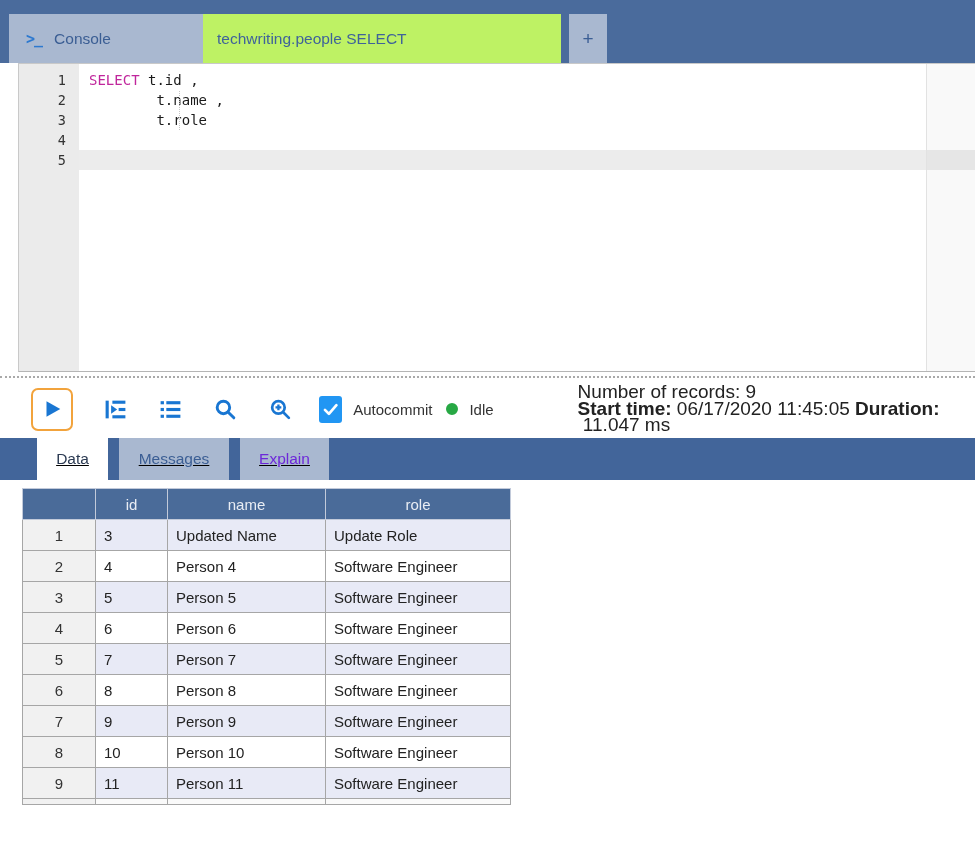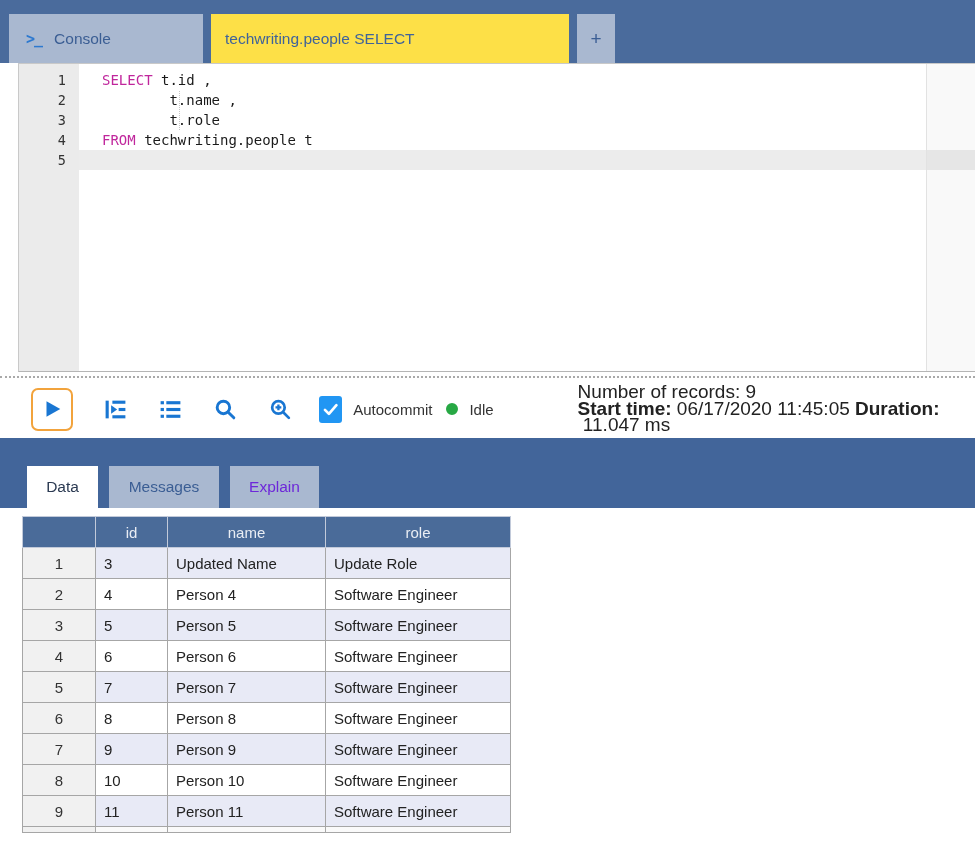--- a/index.html
+++ b/index.html
@@ -5,34 +5,34 @@
   * { margin:0; padding:0; box-sizing:border-box; }
   html,body { width:975px; height:861px; background:#fff; overflow:hidden;
               font-family:"Liberation Sans", sans-serif; }
 
   
   .top-tabbar { height:63px; background:#4a6b9c; display:flex; align-items:flex-end; padding-left:9px; }
   .tab { height:49px; display:flex; align-items:center; font-size:15.5px; cursor:default; }
   .tab-console { width:194px; background:#a9b8d0; color:#3b5e94; padding-left:17px; gap:12px; }
   .prompt-icon { font-family:"DejaVu Sans Mono", monospace; font-weight:bold; color:#2e79cf;
                  font-size:15px; letter-spacing:-1px; }
-  .tab-active { width:358px; background:#fde047; color:#3f639a; padding-left:14px; margin-left:8px; }
+  .tab-active { width:358px; background:#bef264; color:#3f639a; padding-left:14px; margin-left:0; }
   .tab-plus { width:38px; background:#a9b8d0; color:#3b5e94; justify-content:center;
               font-size:19px; margin-left:8px; }
 
   
   .editor { position:relative; margin-left:18px; height:309px; background:#fff;
             border-top:1px solid #c9c9c9; border-left:1px solid #c9c9c9; border-bottom:1px solid #b5b5b5;
             font-family:"DejaVu Sans Mono", monospace; font-size:14px; line-height:20px; overflow:hidden; }
   .gutter { position:absolute; left:0; top:0; bottom:0; width:60px; background:#ebebeb;
             color:#333; text-align:right; padding-top:6px; }
   .gutter-num { height:20px; padding-right:13px; font-size:13.5px; }
   .code { position:absolute; left:60px; right:0; top:0; bottom:0; padding-top:6px; }
   .current-line { position:absolute; left:0; right:0; top:86px; height:20px; background:#ececec; z-index:0; }
-  .code-line { position:relative; z-index:1; height:20px; padding-left:23px; white-space:pre; color:#1a1a1a; }
+  .code-line { position:relative; z-index:1; height:20px; padding-left:10px; white-space:pre; color:#1a1a1a; }
   .kw { color:#c0269c; }
   .cursor { display:inline-block; width:2px; height:16px; background:#000; vertical-align:-3px; }
   .print-margin { position:absolute; left:907px; top:0; bottom:0; width:1px; background:#e2e2e2; }
   .after-margin { position:absolute; left:908px; right:0; top:0; bottom:0; background:rgba(0,0,0,0.025); }
   .indent-guide { position:absolute; left:100px; top:27px; height:39px; border-left:1px dotted #c4c4c4; z-index:1; }
 
   
   .splitter { height:10px; display:flex; align-items:center; cursor:row-resize; }
   .splitter-dots { width:100%; border-top:2px dotted #a9a9a9; }
 
@@ -43,22 +43,22 @@
   .tb-icon { width:25px; height:25px; margin-left:30px; cursor:pointer; flex:none; }
   .checkbox { width:27px; height:27px; background:#2196f3; border-radius:3px; margin-left:26px;
               display:flex; align-items:center; justify-content:center; cursor:pointer; }
   .tb-label { font-size:15px; color:#333; margin-left:11px; }
   .status-dot { width:7px; height:7px; background:#fff; border:6px solid #27a844; border-radius:50%;
                 margin-left:14px; }
   .status-block { margin-left:84px; font-size:19px; line-height:16.5px; color:#222; }
   .status-block b { font-weight:bold; }
 
   
-  .results-tabbar { margin-top:2px; height:70px; background:#42659a; display:flex;
-                    align-items:flex-end; padding-left:27px; }
+  .results-tabbar { margin-top:2px; height:42px; background:#42659a; display:flex;
+                    align-items:flex-end; padding-left:37px;text-decoration:underline; }
   .rtab { height:42px; display:flex; align-items:center; justify-content:center;
           font-size:15.5px; cursor:default; }
   .rtab-data { width:71px; background:#fff; color:#2b3a52; }
   .rtab-messages { width:110px; background:#a9b8d0; color:#3b5e94; margin-left:11px; }
   .rtab-explain { width:89px; background:#a9b8d0; color:#6d28d9; margin-left:11px; }
 
   
   .results { padding:8px 0 0 22px; }
   table { border-collapse:collapse; font-size:15px; color:#222; table-layout:fixed;border-radius:15px; }
   th { background:#4a6b99; color:#e9edf4; font-weight:normal; height:31px;
@@ -92,21 +92,20 @@
     <div class="gutter-num">2</div>
     <div class="gutter-num">3</div>
     <div class="gutter-num">4</div>
     <div class="gutter-num">5</div>
   </div>
   <div class="code">
     <div class="current-line"></div>
     <div class="code-line"><span class="kw">SELECT</span><span> t.id ,</span></div>
     <div class="code-line"><span class="kw"></span><span>        t.name ,</span></div>
     <div class="code-line"><span class="kw"></span><span>        t.role</span></div>
-    <div class="code-line"><span class="kw">FROM</span><span> techwriting.people t</span></div>
     <div class="indent-guide"></div>
   </div>
   <div class="print-margin"></div>
   <div class="after-margin"></div>
 </div>
 
 <div class="splitter">
   <div class="splitter-dots"></div>
 </div>
 

